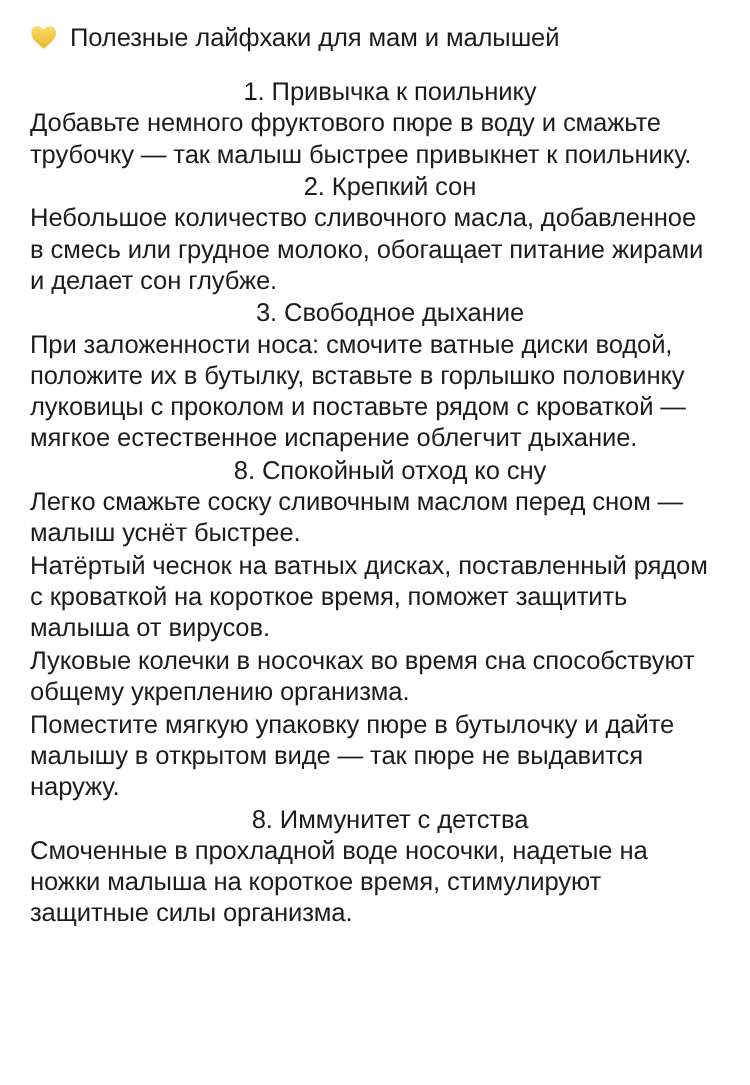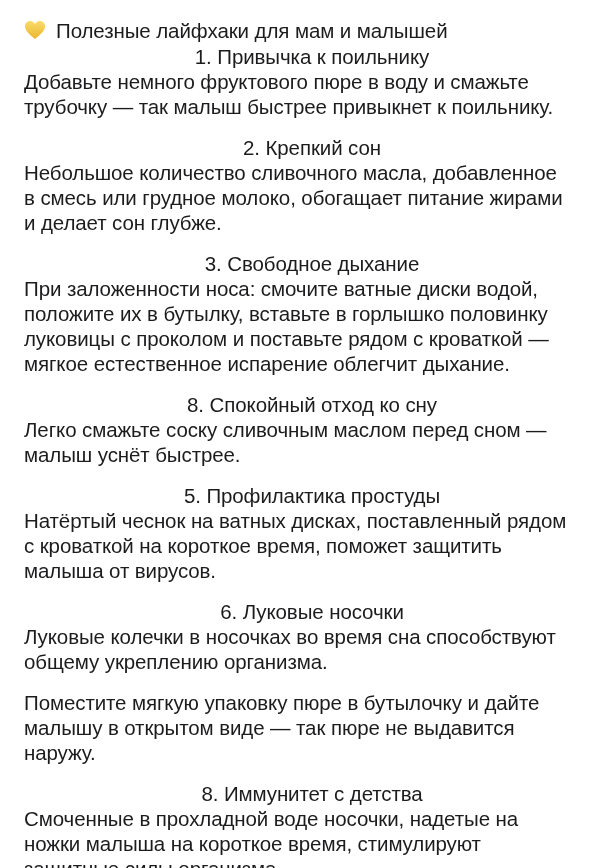--- a/index.html
+++ b/index.html
@@ -5,26 +5,26 @@
   html, body { margin: 0; padding: 0; background: #ffffff; }
   body { width: 600px; height: 868px; overflow: hidden; }
   .doc {
     padding: 16px 0 0 24px;
     font-family: "Liberation Sans", sans-serif;
     font-size: 20.5px;
     line-height: 25px;
     color: #1c1c1e;
     letter-spacing: -0.1px;
   }
-  .title { display: flex; align-items: center; height: 28px; margin-bottom: 0px; }
+  .title { display: flex; align-items: center; height: 28px; margin-bottom: 17px; }
   .heart { width: 22px; height: 20px; margin-right: 10px; display: inline-block; }
   .item { margin: 0; }
   .item-head { display: block; text-align: center; }
   .item-body { display: block; width: 548px; }
-  .item + .item { margin-top: 16px; }
+  .item + .item { margin-top: 1px; }
 </style>
 </head>
 <body>
 
 <div class="doc">
   <div class="title">
     <span class="heart">
       <svg width="22" height="20" viewBox="0 0 22 20">
         <defs>
           <linearGradient id="hg" x1="0" y1="0" x2="0" y2="1">
@@ -48,25 +48,23 @@
   </div>
   <div class="item">
     <span class="item-head">3. Свободное дыхание</span>
     <span class="item-body">При заложенности носа: смочите ватные диски водой, положите их в бутылку, вставьте в горлышко половинку луковицы с проколом и поставьте рядом с кроваткой — мягкое естественное испарение облегчит дыхание.</span>
   </div>
   <div class="item">
     <span class="item-head">8. Спокойный отход ко сну</span>
     <span class="item-body">Легко смажьте соску сливочным маслом перед сном — малыш уснёт быстрее.</span>
   </div>
   <div class="item">
-    <span class="item-head">5. Профилактика простуды</span>
     <span class="item-body">Натёртый чеснок на ватных дисках, поставленный рядом с кроваткой на короткое время, поможет защитить малыша от вирусов.</span>
   </div>
   <div class="item">
-    <span class="item-head">6. Луковые носочки</span>
     <span class="item-body">Луковые колечки в носочках во время сна способствуют общему укреплению организма.</span>
   </div>
   <div class="item">
     <span class="item-body">Поместите мягкую упаковку пюре в бутылочку и дайте малышу в открытом виде — так пюре не выдавится наружу.</span>
   </div>
   <div class="item">
     <span class="item-head">8. Иммунитет с детства</span>
     <span class="item-body">Смоченные в прохладной воде носочки, надетые на ножки малыша на короткое время, стимулируют защитные силы организма.</span>
   </div>
 </div>

